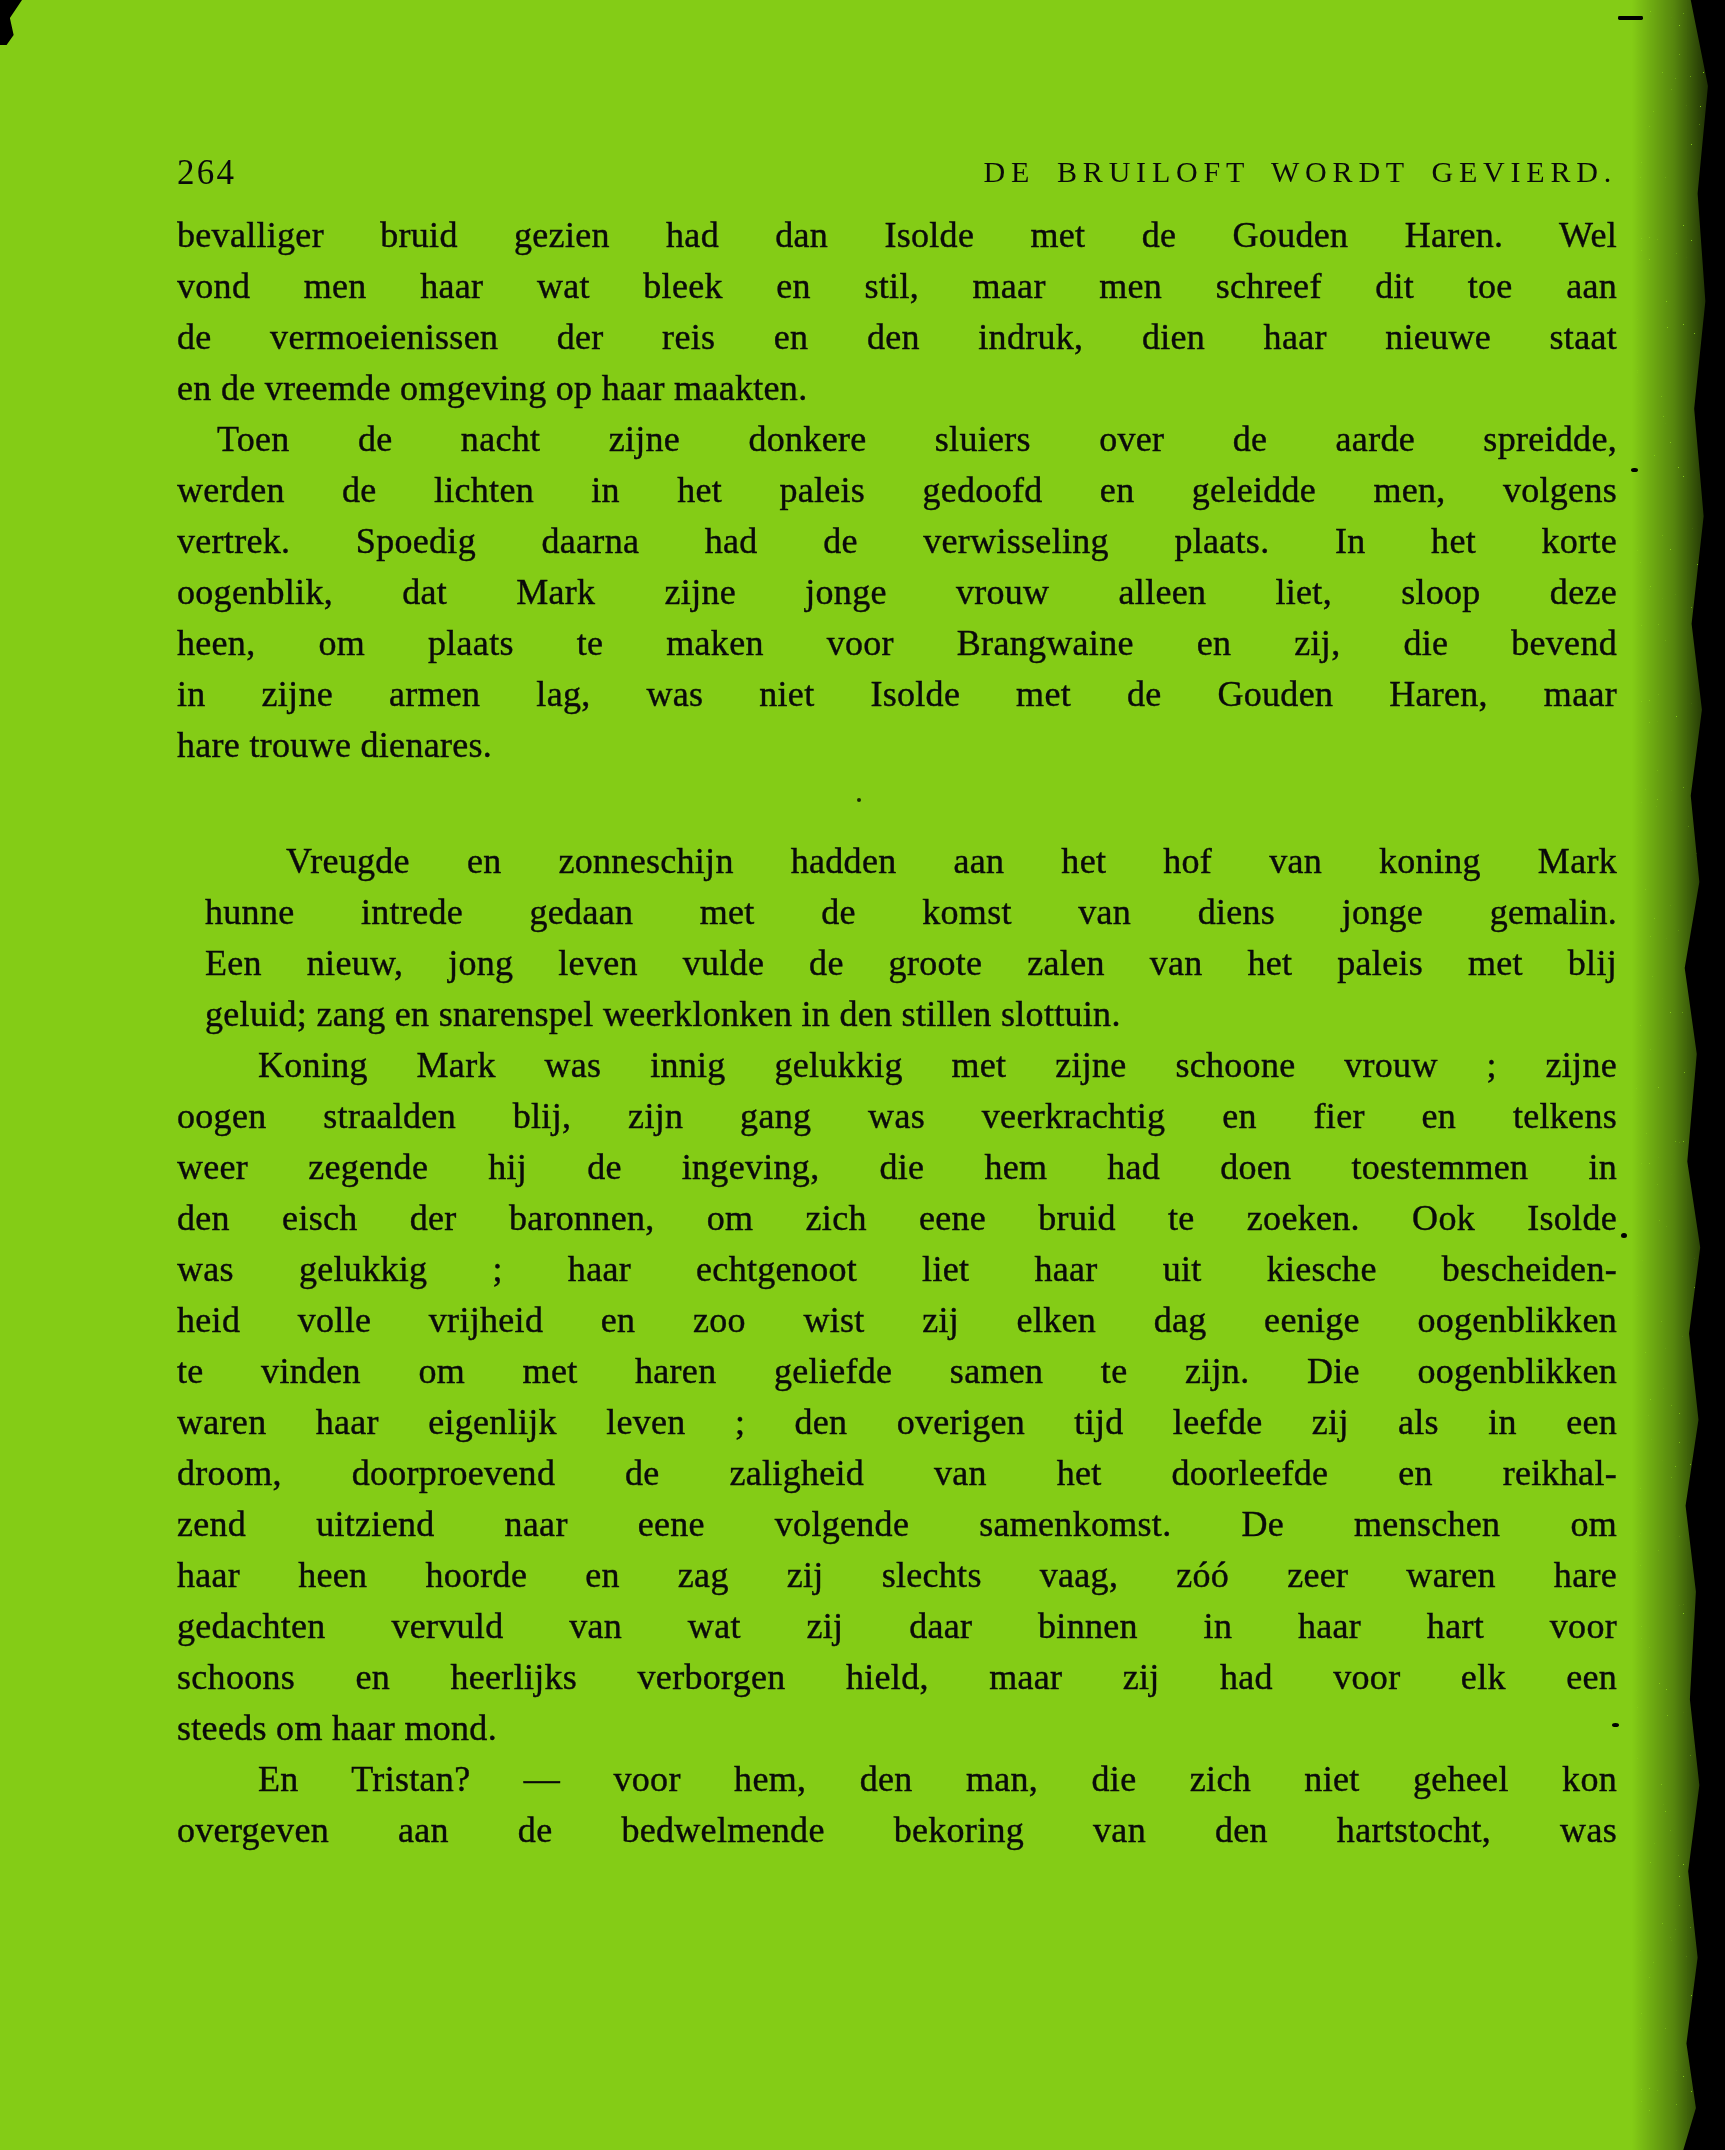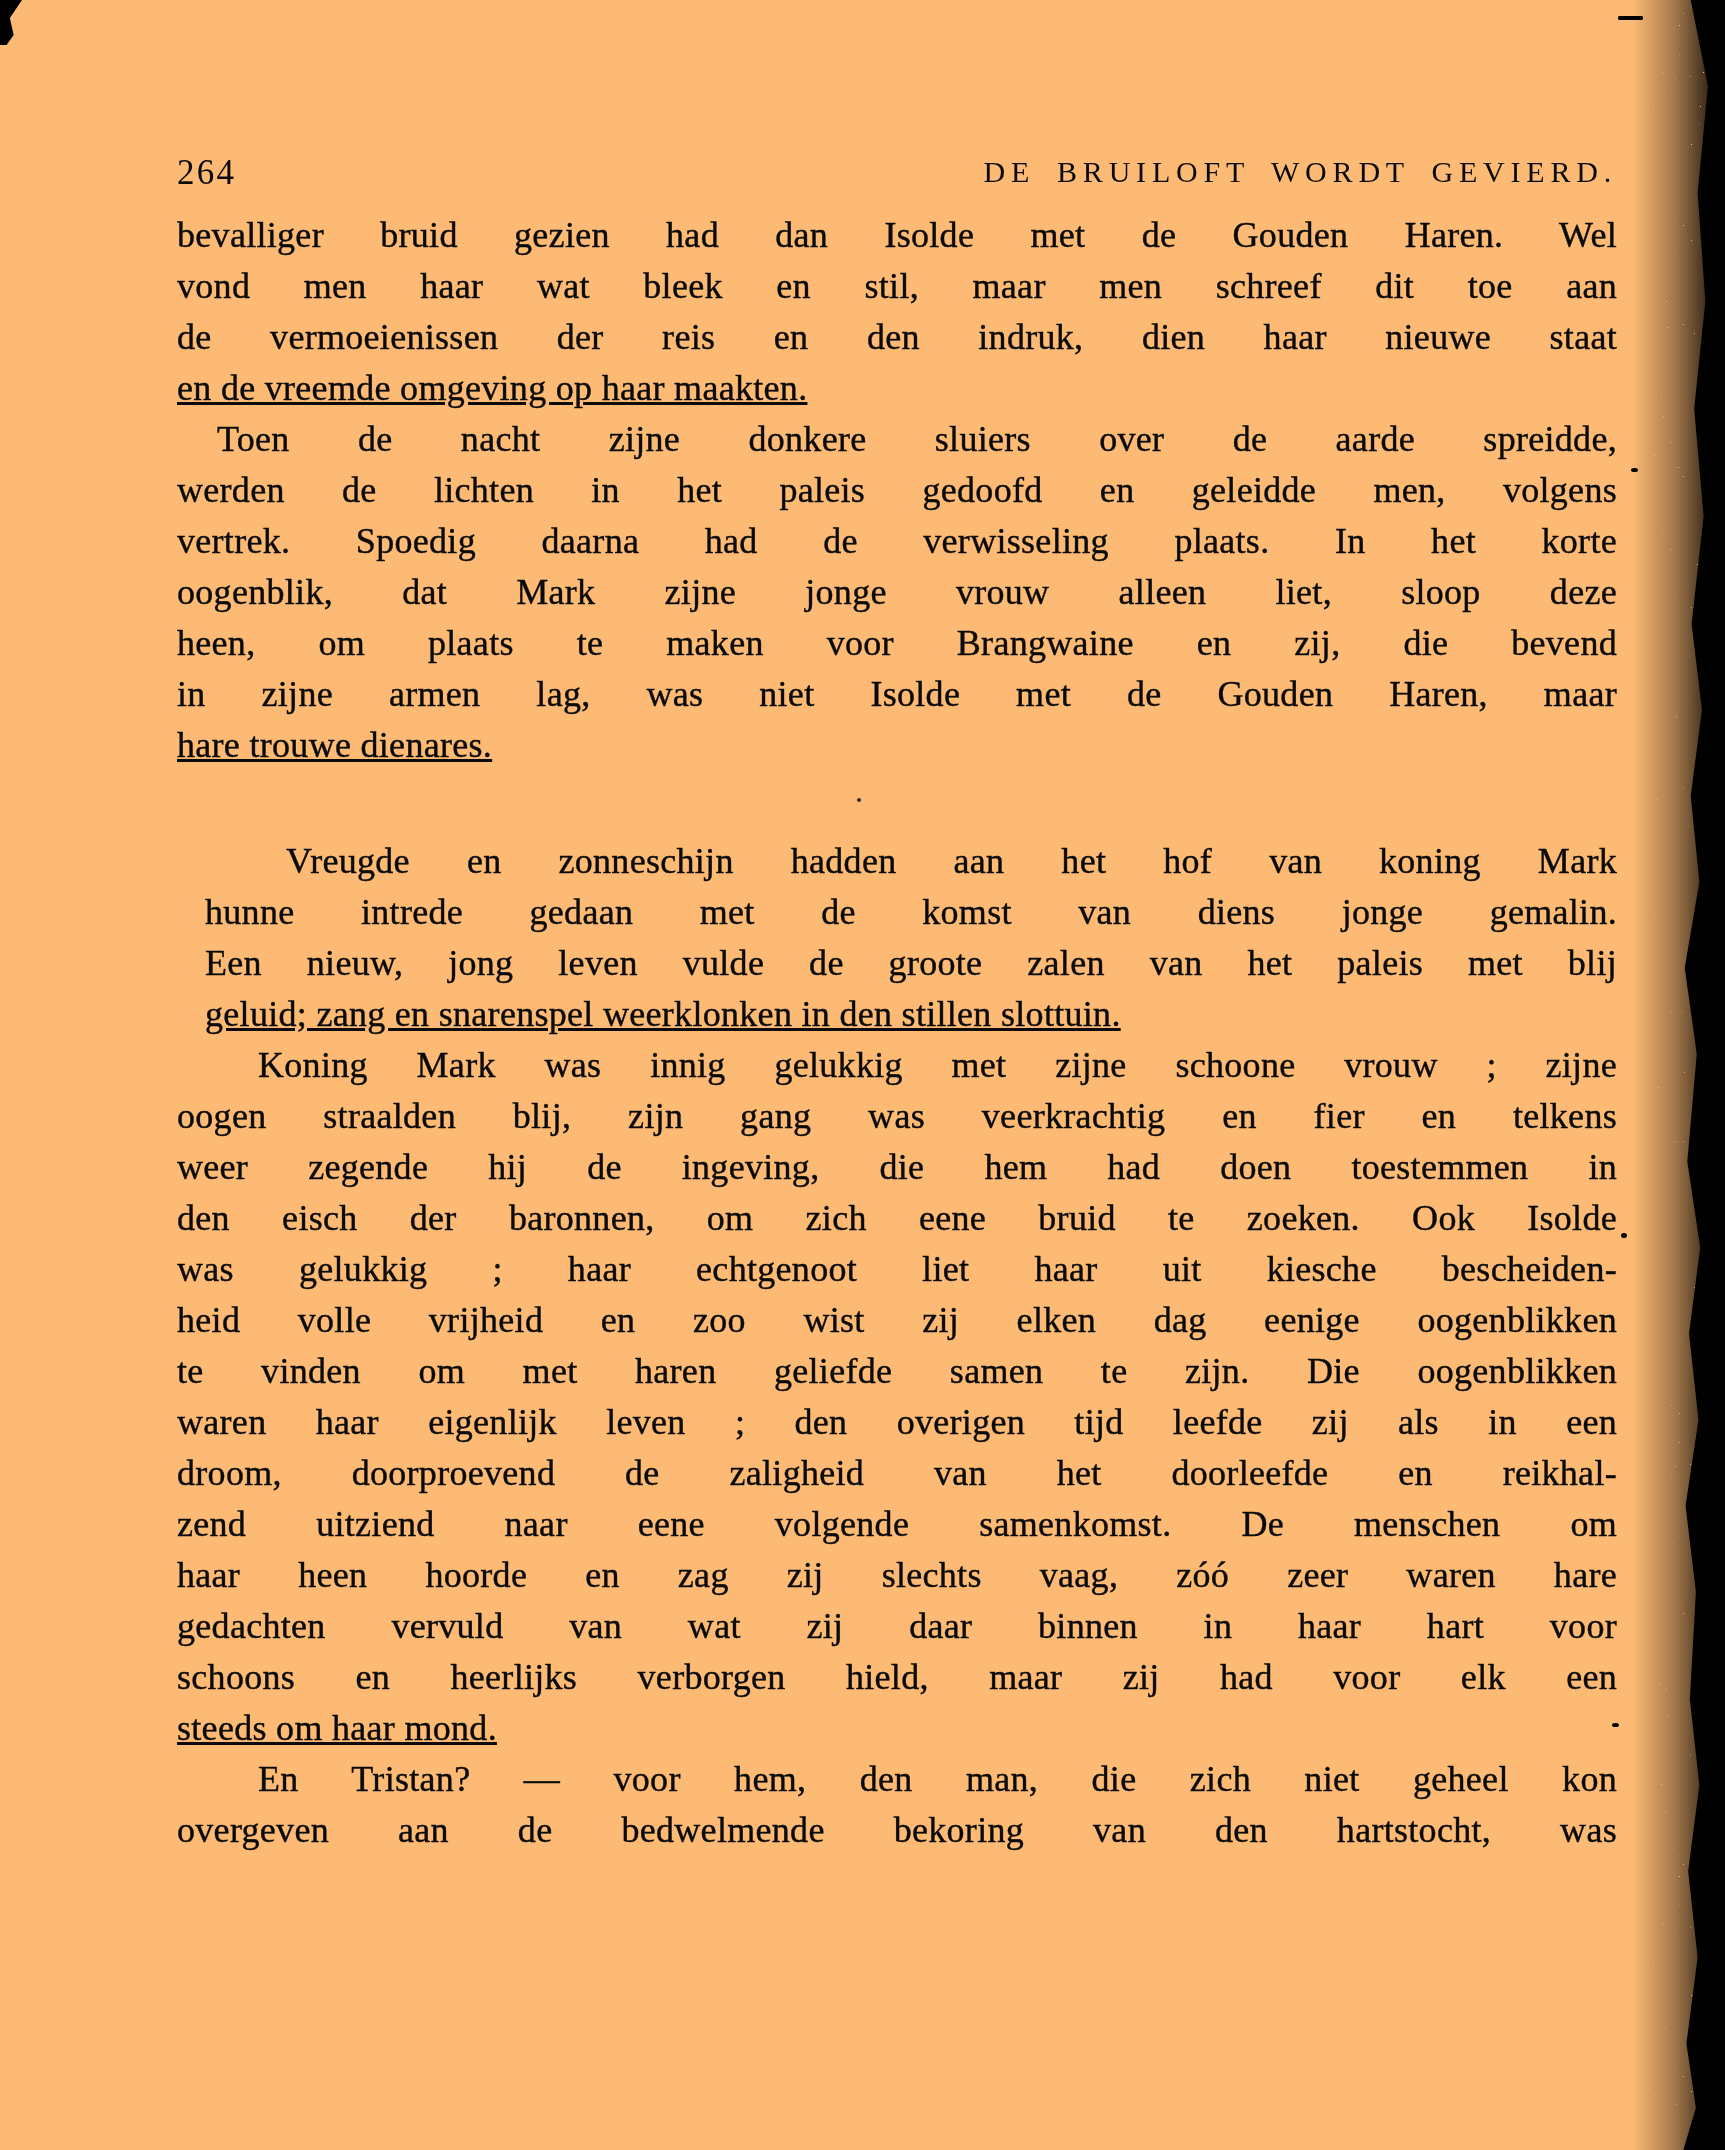--- a/index.html
+++ b/index.html
@@ -4,21 +4,21 @@
 <style>
   html, body {
     margin: 0;
     padding: 0;
     background: #ffffff;
   }
   .page {
     position: relative;
     width: 1726px;
     height: 2151px;
-    background: #fdba74;
+    background: #84cc16;
     overflow: hidden;
     font-family: "Liberation Serif", "DejaVu Serif", serif;
     color: #0a0a0a;
   }
   
   .header-row {
     position: absolute;
     top: 153px;
     left: 177px;
     width: 1440px;
@@ -52,21 +52,21 @@
     -webkit-text-stroke: 0.4px currentColor;
   }
   .paragraph { margin: 0; }
   .paragraph.section-break { margin-top: 65px; margin-left: 28px; }
   .line {
     height: 51px;
     overflow: hidden;
     text-align: justify;
     text-align-last: justify;
   }
-  .line.last { text-align-last: left; text-decoration: underline; }
+  .line.last { text-align-last: left; }
   .line.ind-sm { text-indent: 40px; }
   .line.ind-lg { text-indent: 81px; }
   
   .corner-mark {
     position: absolute;
     top: 0; left: 0;
     width: 22px; height: 45px;
     background: #000;
     clip-path: polygon(0 0, 100% 0, 45% 40%, 62% 78%, 30% 100%, 0 100%);
   }

